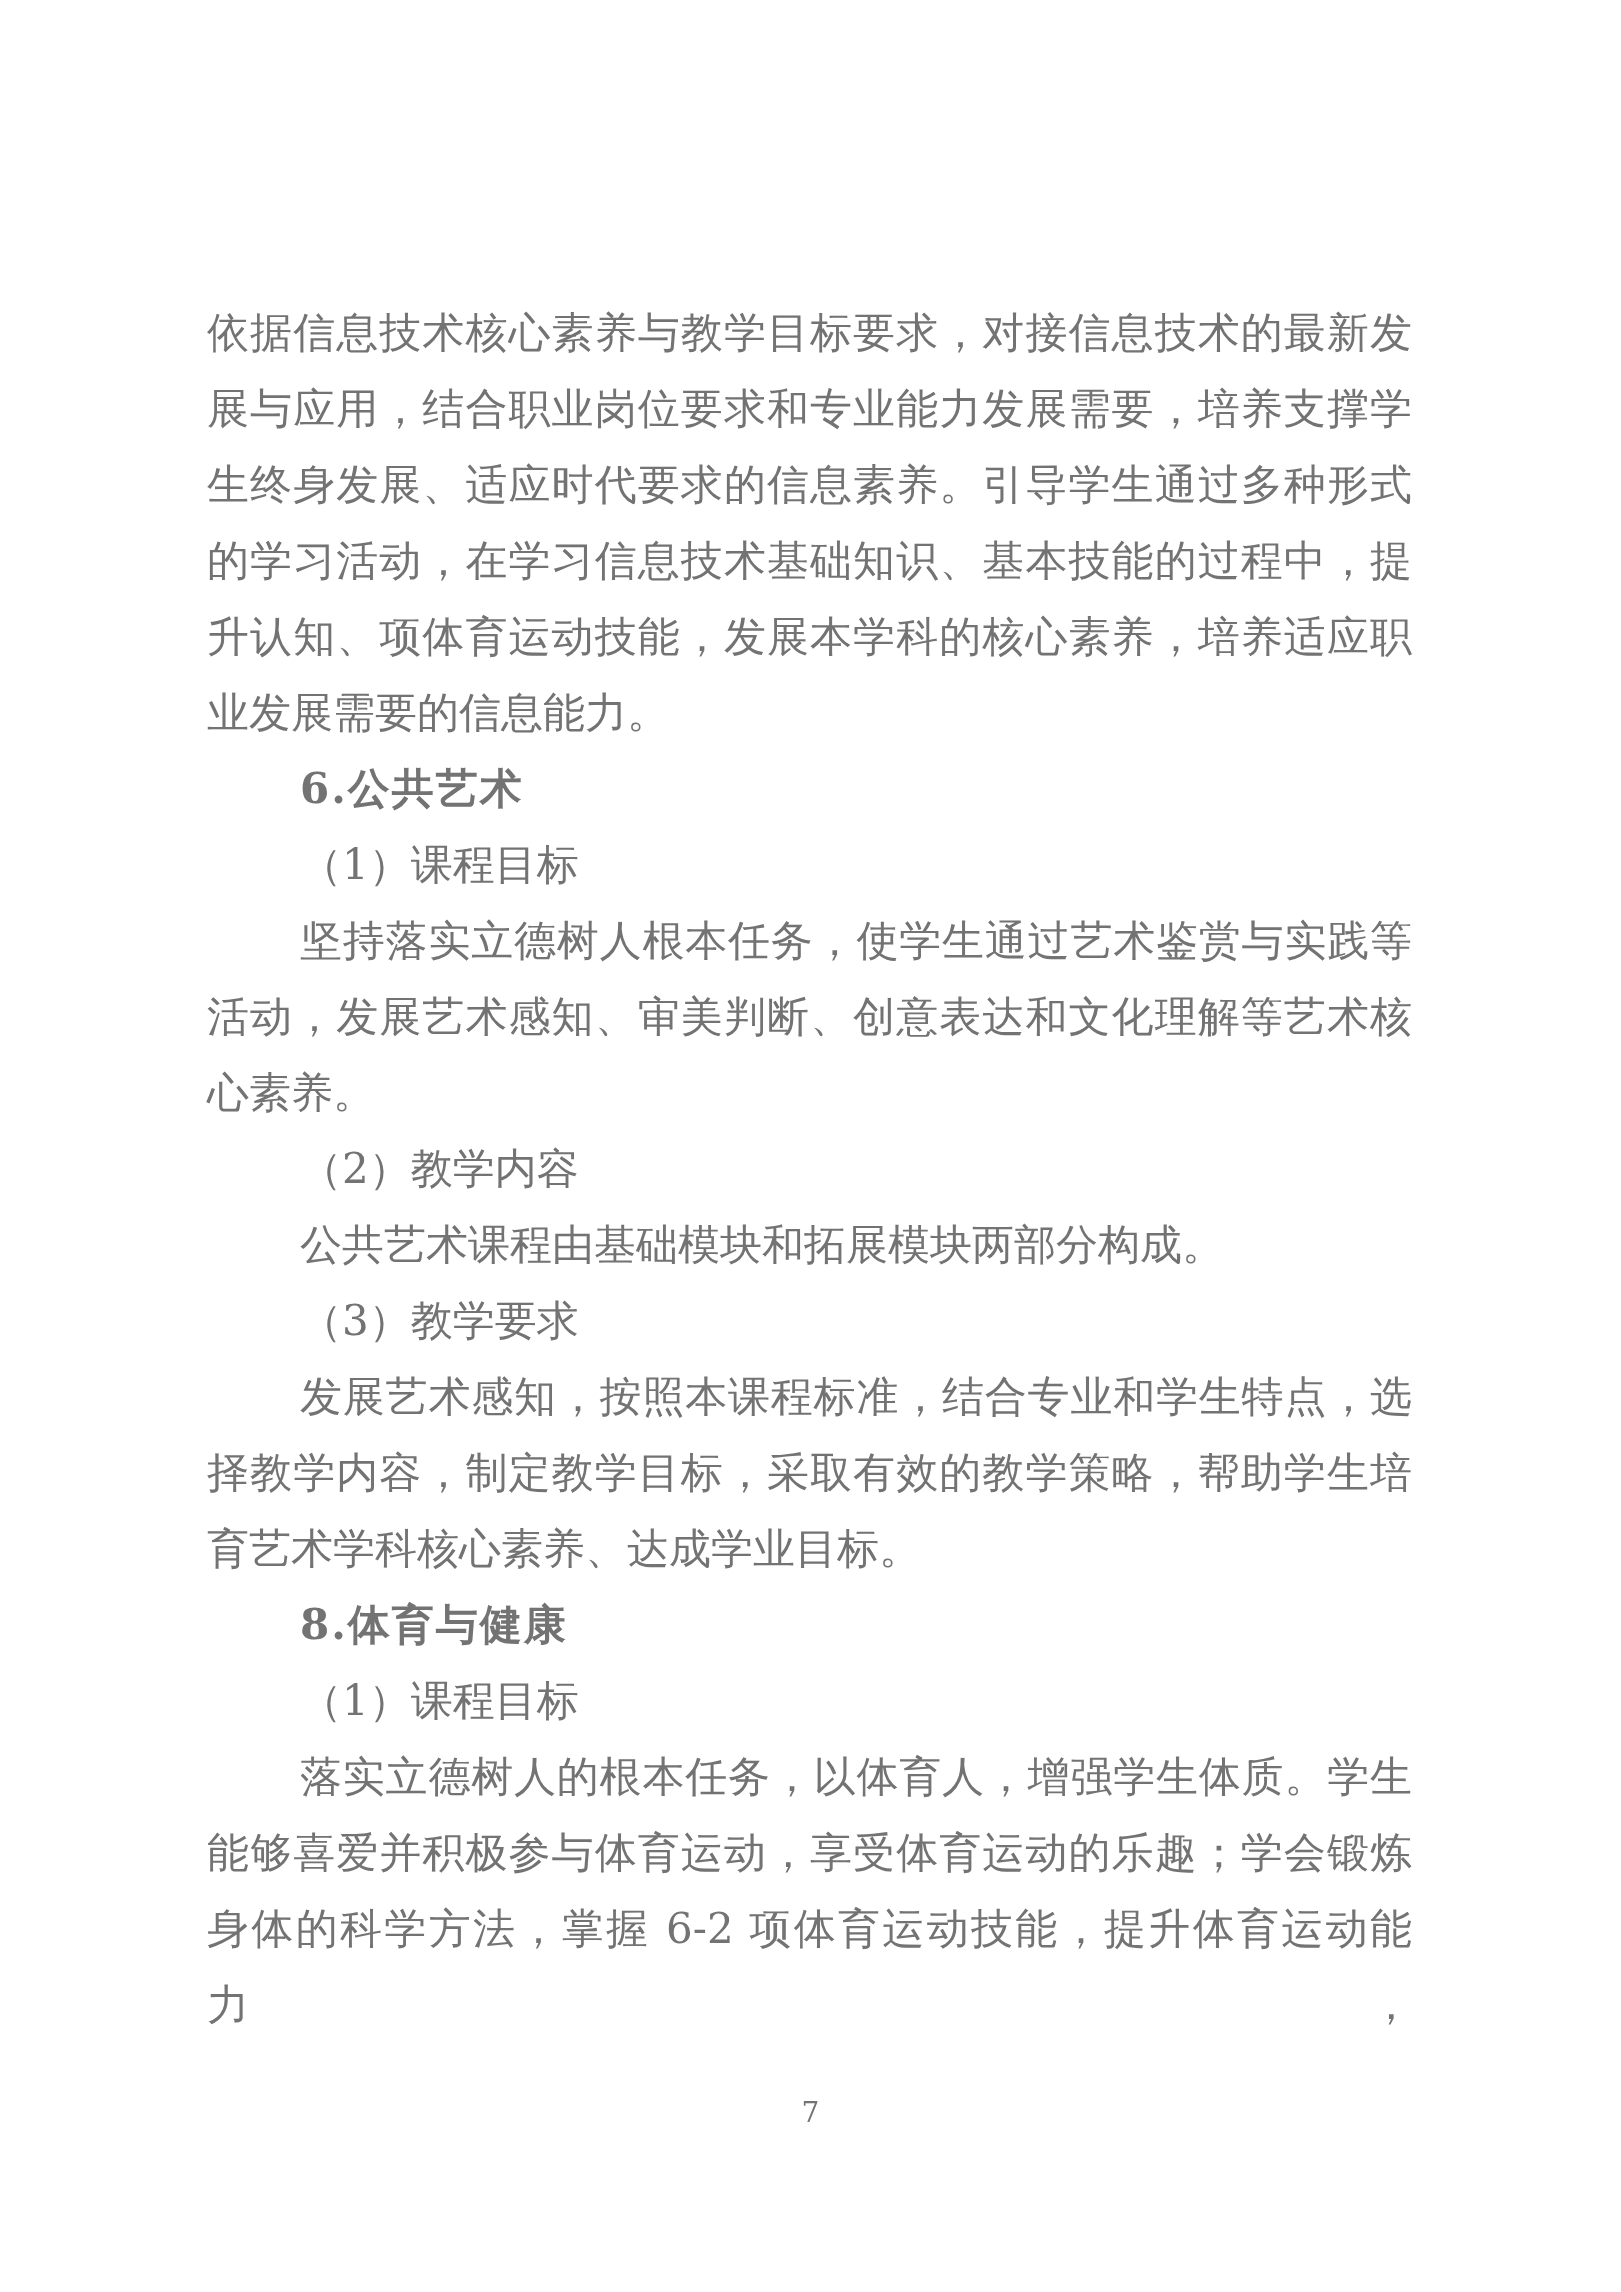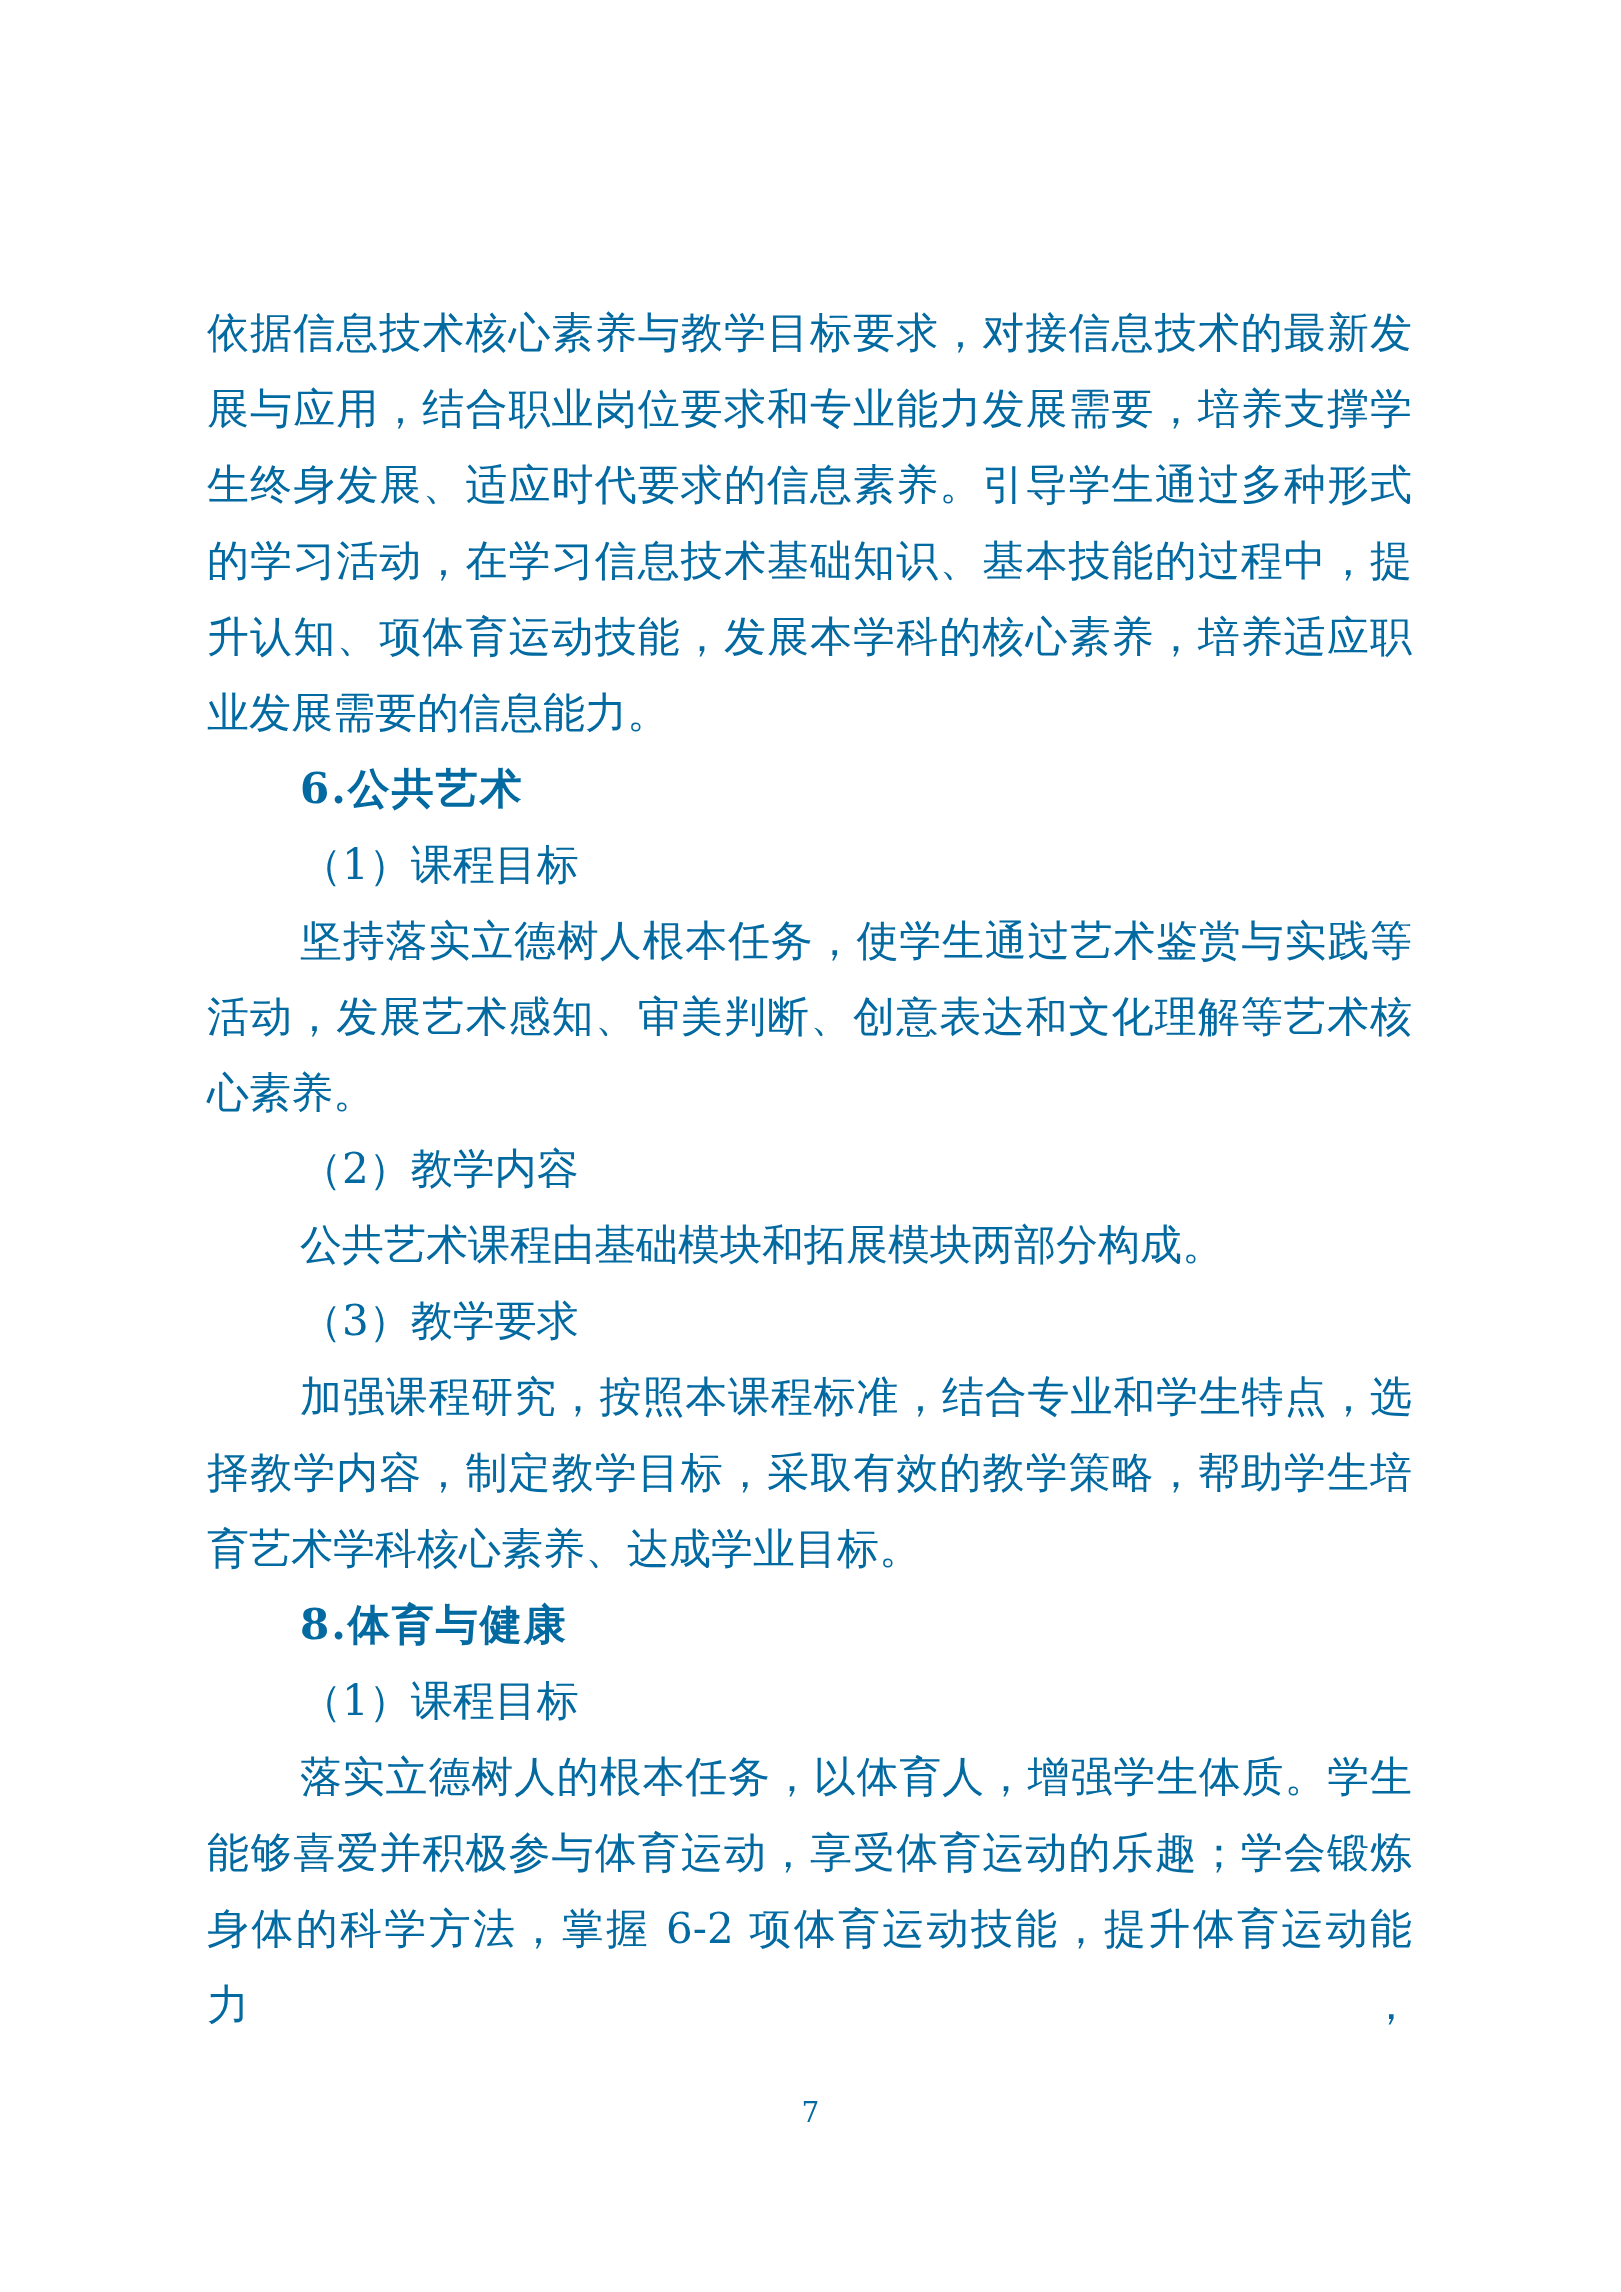--- a/index.html
+++ b/index.html
@@ -5,21 +5,21 @@
   html, body {
     margin: 0;
     padding: 0;
     background: #ffffff;
   }
   .page {
     position: relative;
     width: 1621px;
     height: 2293px;
     background: #ffffff;
-    color: #0369a1;
+    color: #737373;
     font-family: "DejaVu Serif", serif;
     overflow: hidden;
   }
   .content {
     position: absolute;
     left: 207px;
     top: 295px;
     width: 1205px;
     font-size: 42px;
     line-height: 76px;
@@ -66,21 +66,21 @@
     <div class="line j">升认知、项体育运动技能，发展本学科的核心素养，培养适应职</div>
     <div class="line">业发展需要的信息能力。</div>
     <div class="line ind h">6.公共艺术</div>
     <div class="line ind">（1）课程目标</div>
     <div class="line ind j">坚持落实立德树人根本任务，使学生通过艺术鉴赏与实践等</div>
     <div class="line j">活动，发展艺术感知、审美判断、创意表达和文化理解等艺术核</div>
     <div class="line">心素养。</div>
     <div class="line ind">（2）教学内容</div>
     <div class="line ind">公共艺术课程由基础模块和拓展模块两部分构成。</div>
     <div class="line ind">（3）教学要求</div>
-    <div class="line ind j">加强课程研究，按照本课程标准，结合专业和学生特点，选</div>
+    <div class="line ind j">发展艺术感知，按照本课程标准，结合专业和学生特点，选</div>
     <div class="line j">择教学内容，制定教学目标，采取有效的教学策略，帮助学生培</div>
     <div class="line">育艺术学科核心素养、达成学业目标。</div>
     <div class="line ind h">8.体育与健康</div>
     <div class="line ind">（1）课程目标</div>
     <div class="line ind j">落实立德树人的根本任务，以体育人，增强学生体质。学生</div>
     <div class="line j">能够喜爱并积极参与体育运动，享受体育运动的乐趣；学会锻炼</div>
     <div class="line j">身体的科学方法，掌握 6-2 项体育运动技能，提升体育运动能力，</div>
   </div>
 
   <div class="footer">

